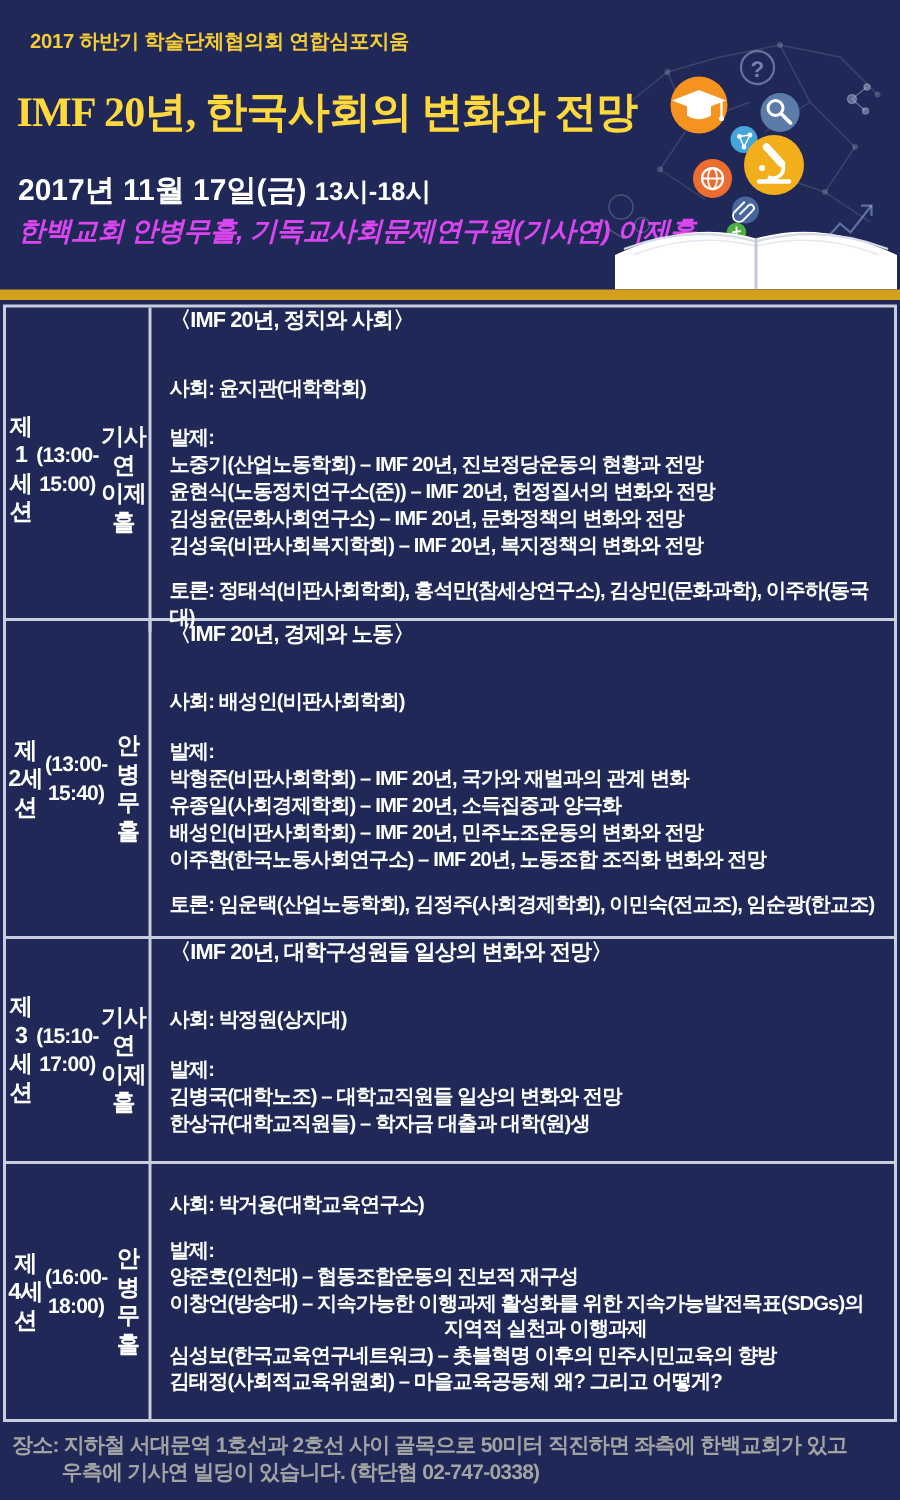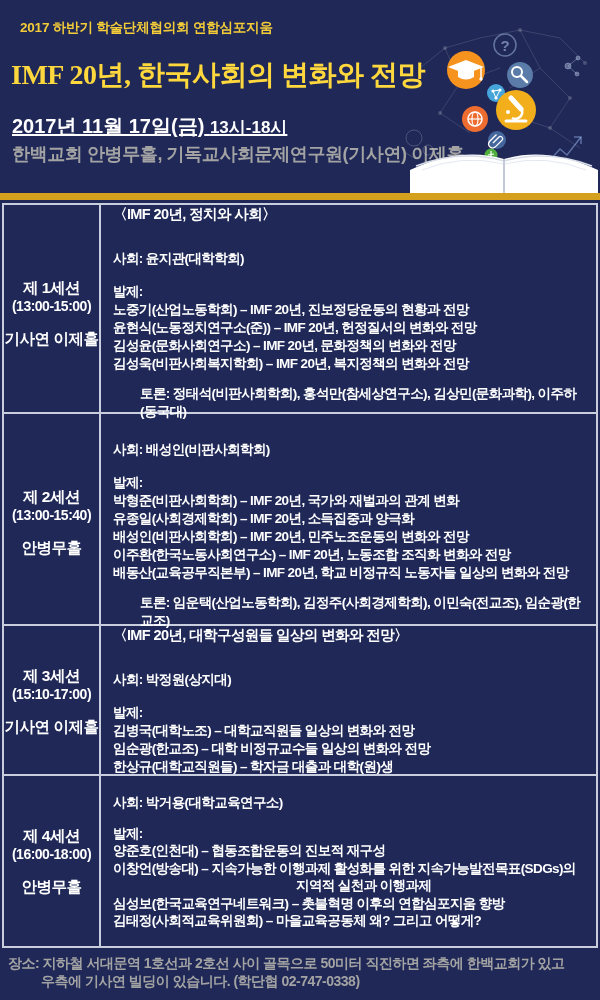--- a/index.html
+++ b/index.html
@@ -5,50 +5,50 @@
   html,body{margin:0;padding:0;background:#10183b;}
   .poster{
     position:relative;width:600px;height:1000px;overflow:hidden;
     background:#1f2857;
     font-family:"Liberation Sans","DejaVu Sans",sans-serif;
     color:#ffffff;font-weight:bold;
   }
   
   .kicker{position:absolute;top:19px;left:20px;font-size:13.5px;color:#f3cc38;letter-spacing:-0.2px;}
   .title{position:absolute;top:56px;left:11px;margin:0;font-size:28px;color:#ffd83d;letter-spacing:-0.5px;font-family:Liberation Serif, serif;}
-  .datetime{position:absolute;top:113px;left:12px;font-size:20px;color:#ffffff;text-decoration:underline;}
+  .datetime{position:absolute;top:113px;left:12px;font-size:20px;color:#ffffff;}
   .datetime .time{font-size:17px;}
-  .venue{position:absolute;top:142px;left:12px;font-size:18px;color:#a3a3a3;letter-spacing:-0.4px;}
+  .venue{position:absolute;top:142px;left:12px;font-size:18px;color:#d946ef;letter-spacing:-0.4px;font-style:italic;}
   .illustration{position:absolute;top:8px;right:0;}
   .gold-bar{position:absolute;top:193px;left:0;width:600px;height:7px;background:#d6a01f;}
   
   .schedule{
     position:absolute;top:203px;left:2px;width:596px;
     border:2px solid #c9cede;box-sizing:border-box;
   }
   .s-row{display:grid;grid-template-columns:97px 1fr;box-sizing:border-box;}
   .s-row:nth-child(1){height:207px;}
   .s-row:nth-child(2){height:212px;}
   .s-row:nth-child(3){height:150px;}
   .s-row:nth-child(4){height:172px;}
   .s-row + .s-row{border-top:2px solid #c9cede;}
   .cell-left{
     border-right:2px solid #c9cede;
-    display:flex;flex-direction:column;align-items:center;justify-content:center;
+    display:flex;flex-direction:row;align-items:center;justify-content:center;
     text-align:center;font-size:15.5px;line-height:19px;letter-spacing:-0.5px;
   }
   .cell-left .time{font-size:14px;}
   .cell-left .venue-name{margin-top:13px;font-size:15.5px;}
   .cell-right{
     padding:0 8px 0 12px;font-size:13.5px;line-height:18px;letter-spacing:-0.6px;
   }
   .s-title{font-size:14.5px;}
   .s-mod{margin-top:27px;}
   .s-pres{margin-top:15px;}
-  .s-disc{margin-top:12px;margin-left:27px;}
+  .s-disc{margin-top:12px;}
   .tight .cell-right{padding-top:5px;line-height:17.5px;}
   .tight .s-mod,.tight .s-pres{margin-top:13px;}
   .wrap-indent{padding-left:183px;}
   
   .footer{position:absolute;top:954px;left:8px;font-size:14px;line-height:18px;color:#a3a3a3;letter-spacing:-0.5px;}
   .footer .indent{padding-left:33px;}
 </style>
 </head>
 <body>
 
@@ -179,65 +179,64 @@
       </div>
     </div>
 
     <div class="s-row">
       <div class="cell-left">
         <div>제 2세션</div>
         <div class="time">(13:00-15:40)</div>
         <div class="venue-name">안병무홀</div>
       </div>
       <div class="cell-right">
+        <div class="s-title">〈IMF 20년, 경제와 노동〉</div>
         <div class="s-mod">사회: 배성인(비판사회학회)</div>
         <div class="s-pres">
           <div>발제:</div>
           <div>박형준(비판사회학회) – IMF 20년, 국가와 재벌과의 관계 변화</div>
           <div>유종일(사회경제학회) – IMF 20년, 소득집중과 양극화</div>
           <div>배성인(비판사회학회) – IMF 20년, 민주노조운동의 변화와 전망</div>
           <div>이주환(한국노동사회연구소) – IMF 20년, 노동조합 조직화 변화와 전망</div>
-          <div>배동산(교육공무직본부) – IMF 20년, 학교 비정규직 노동자들 일상의 변화와 전망</div>
         </div>
         <div class="s-disc">토론: 임운택(산업노동학회), 김정주(사회경제학회), 이민숙(전교조), 임순광(한교조)</div>
       </div>
     </div>
 
     <div class="s-row">
       <div class="cell-left">
         <div>제 3세션</div>
         <div class="time">(15:10-17:00)</div>
         <div class="venue-name">기사연 이제홀</div>
       </div>
       <div class="cell-right">
         <div class="s-title">〈IMF 20년, 대학구성원들 일상의 변화와 전망〉</div>
         <div class="s-mod">사회: 박정원(상지대)</div>
         <div class="s-pres">
           <div>발제:</div>
           <div>김병국(대학노조) – 대학교직원들 일상의 변화와 전망</div>
-          <div>임순광(한교조) – 대학 비정규교수들 일상의 변화와 전망</div>
           <div>한상규(대학교직원들) – 학자금 대출과 대학(원)생</div>
         </div>
       </div>
     </div>
 
     <div class="s-row tight">
       <div class="cell-left">
         <div>제 4세션</div>
         <div class="time">(16:00-18:00)</div>
         <div class="venue-name">안병무홀</div>
       </div>
       <div class="cell-right">
         <div class="s-mod">사회: 박거용(대학교육연구소)</div>
         <div class="s-pres">
           <div>발제:</div>
           <div>양준호(인천대) – 협동조합운동의 진보적 재구성</div>
           <div>이창언(방송대) – 지속가능한 이행과제 활성화를 위한  지속가능발전목표(SDGs)의</div>
           <div class="wrap-indent">지역적 실천과 이행과제</div>
-          <div>심성보(한국교육연구네트워크) – 촛불혁명 이후의 연합심포지움 향방</div>
+          <div>심성보(한국교육연구네트워크) – 촛불혁명 이후의 민주시민교육의 향방</div>
           <div>김태정(사회적교육위원회) – 마을교육공동체 왜? 그리고 어떻게?</div>
         </div>
       </div>
     </div>
 
   </div>
 
   <div class="footer">
     <div>장소: 지하철 서대문역 1호선과 2호선 사이 골목으로 50미터 직진하면 좌측에 한백교회가 있고</div>
     <div class="indent">우측에 기사연 빌딩이 있습니다. (학단협 02-747-0338)</div>

